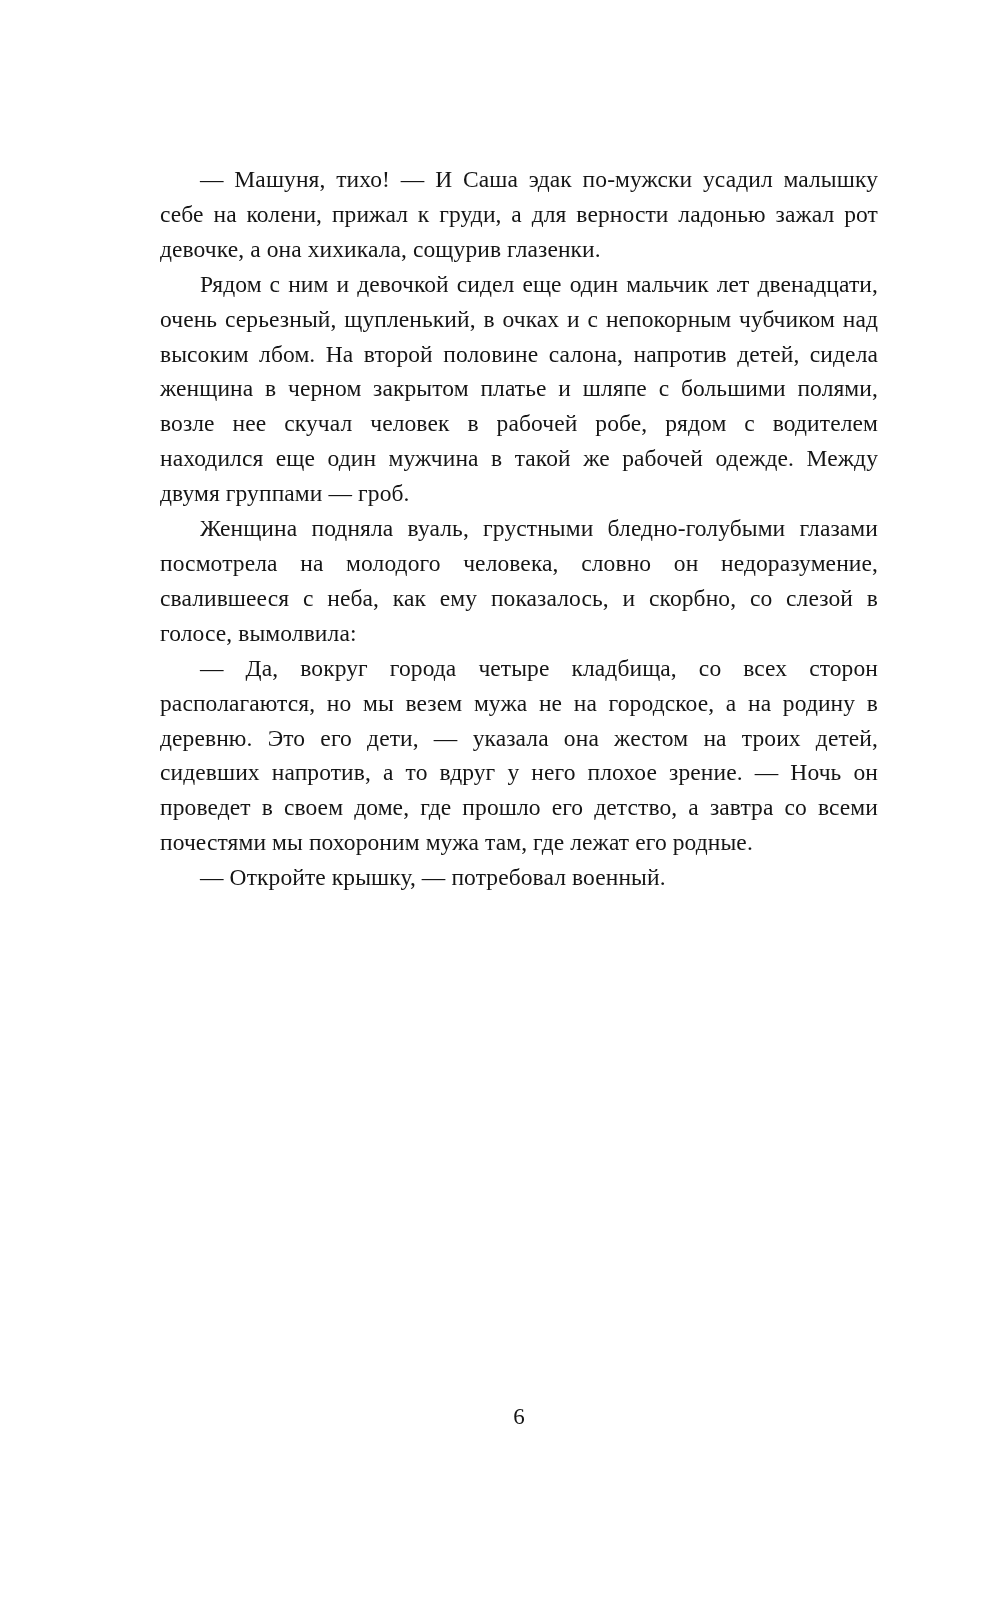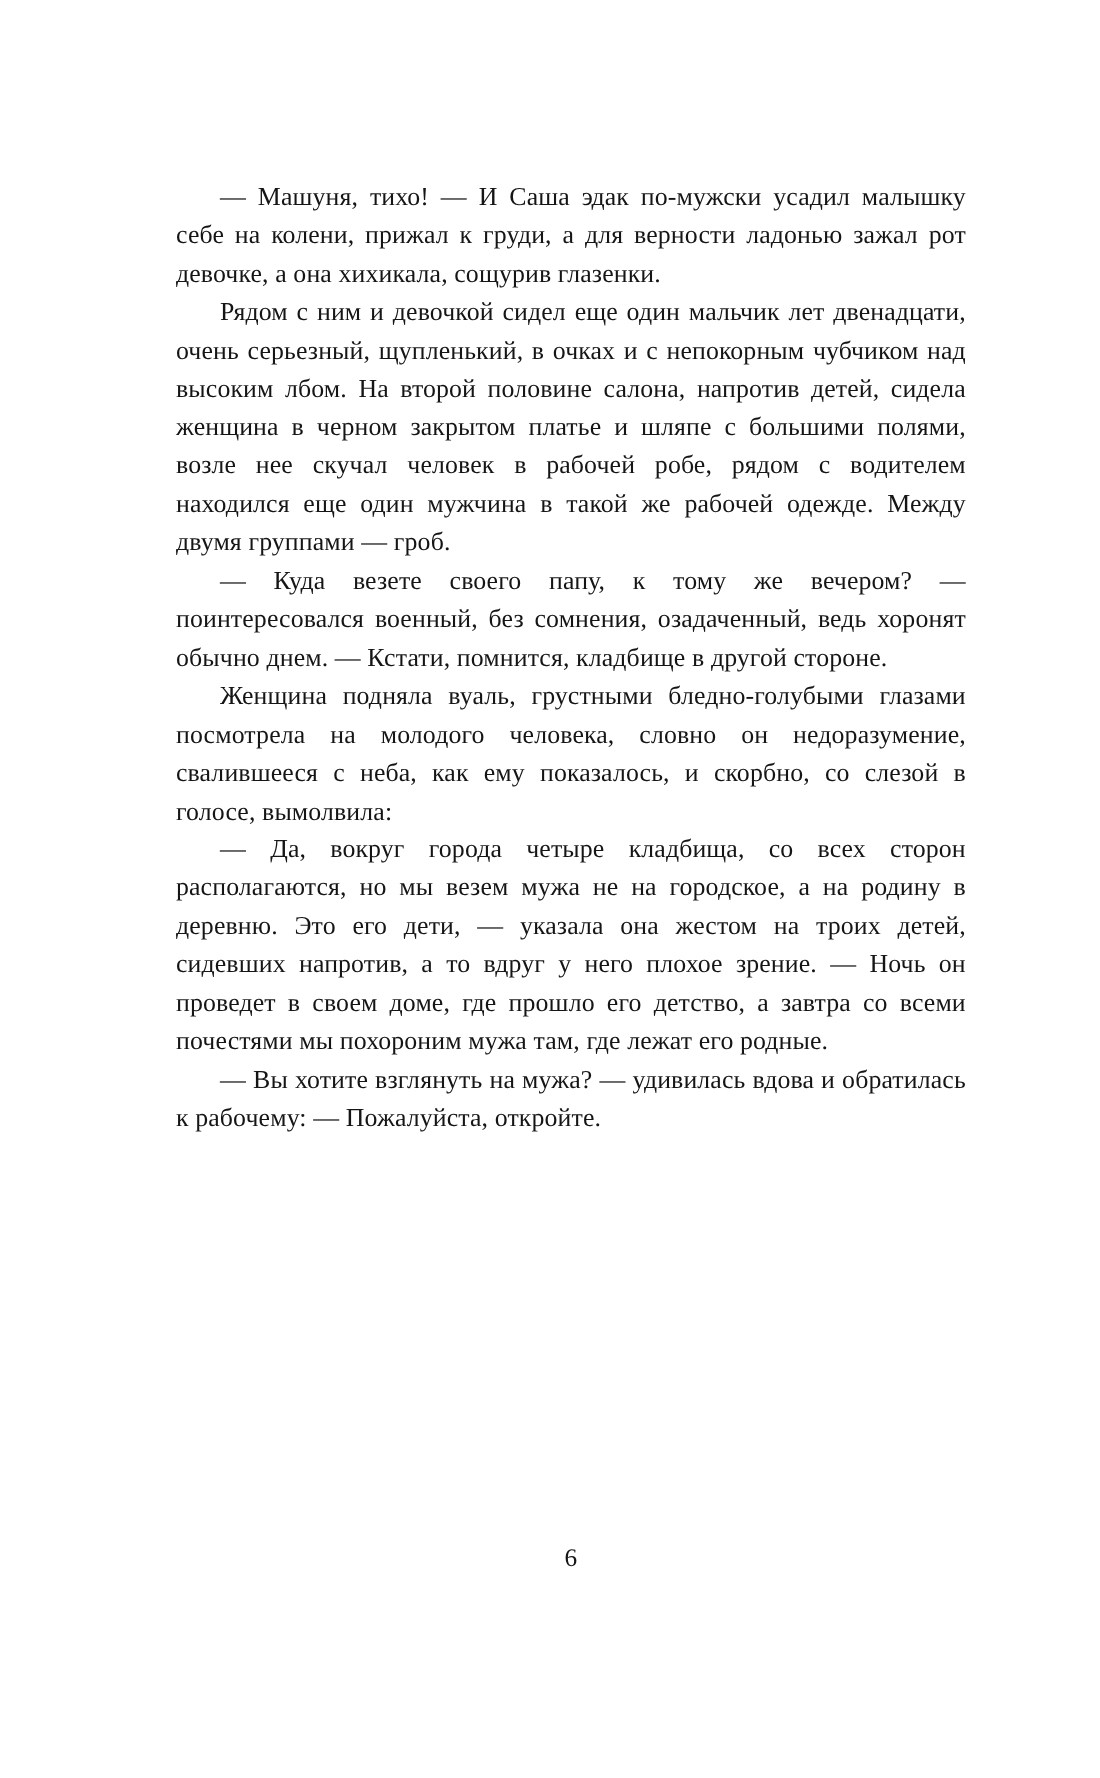--- a/index.html
+++ b/index.html
@@ -49,19 +49,18 @@
     color: #151515;
   }
 </style>
 </head>
 <body>
 
 <div class="book-page">
   <div class="text-block">
     <p class="para">— Машуня, тихо! — И Саша эдак по-мужски усадил малышку себе на колени, прижал к груди, а для верности ладонью зажал рот девочке, а она хихикала, сощурив глазенки.</p>
     <p class="para">Рядом с ним и девочкой сидел еще один мальчик лет двенадцати, очень серьезный, щупленький, в очках и с непокорным чубчиком над высоким лбом. На второй половине салона, напротив детей, сидела женщина в черном закрытом платье и шляпе с большими полями, возле нее скучал человек в рабочей робе, рядом с водителем находился еще один мужчина в такой же рабочей одежде. Между двумя группами — гроб.</p>
-    <p class="para">— Куда везете своего папу, к тому же вечером? — поинтересовался военный, без сомнения, озадаченный, ведь хоронят обычно днем. — Кстати, помнится, кладбище в другой стороне.</p>
     <p class="para">Женщина подняла вуаль, грустными бледно-голубыми глазами посмотрела на молодого человека, словно он недоразумение, свалившееся с неба, как ему показалось, и скорбно, со слезой в голосе, вымолвила:</p>
     <p class="para">— Да, вокруг города четыре кладбища, со всех сторон располагаются, но мы везем мужа не на городское, а на родину в деревню. Это его дети, — указала она жестом на троих детей, сидевших напротив, а то вдруг у него плохое зрение. — Ночь он проведет в своем доме, где прошло его детство, а завтра со всеми почестями мы похороним мужа там, где лежат его родные.</p>
-    <p class="para">— Вы хотите взглянуть на мужа? — удивилась вдова и обратилась к рабочему: — Пожалуйста, откройте.</p>
+    <p class="para">— Откройте крышку, — потребовал военный.</p>
   </div>
   <div class="page-number">6</div>
 </div>
 
 </body></html>

